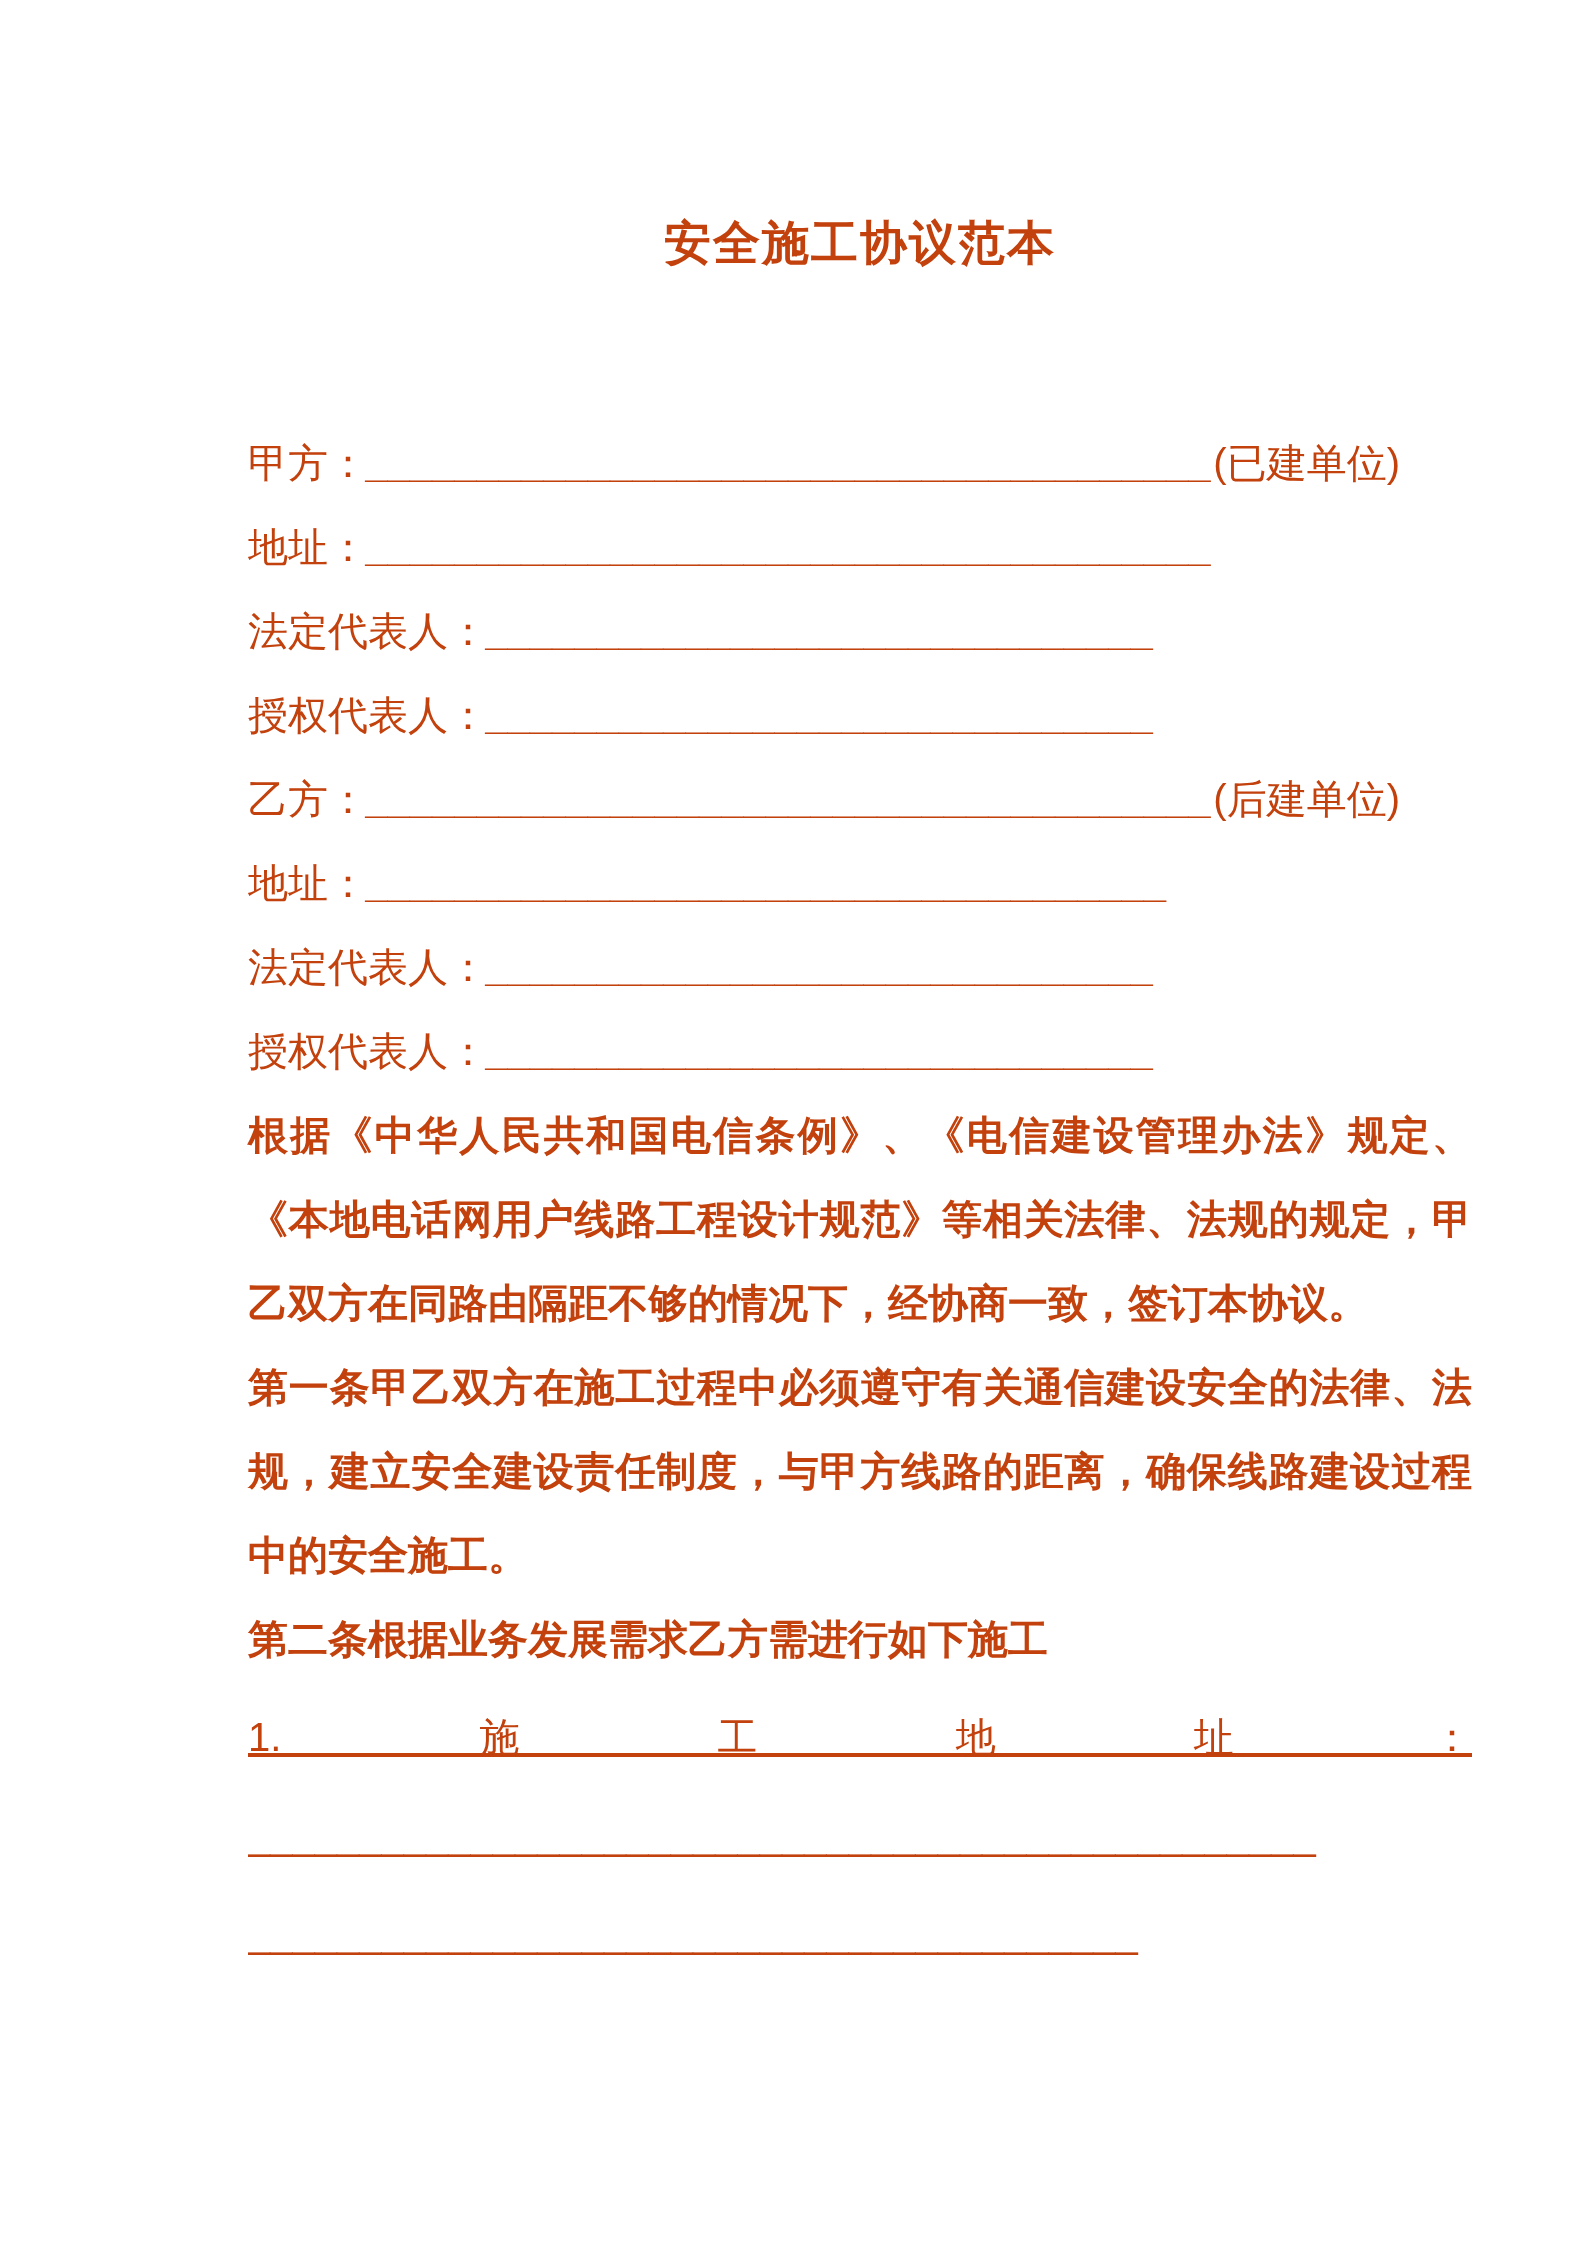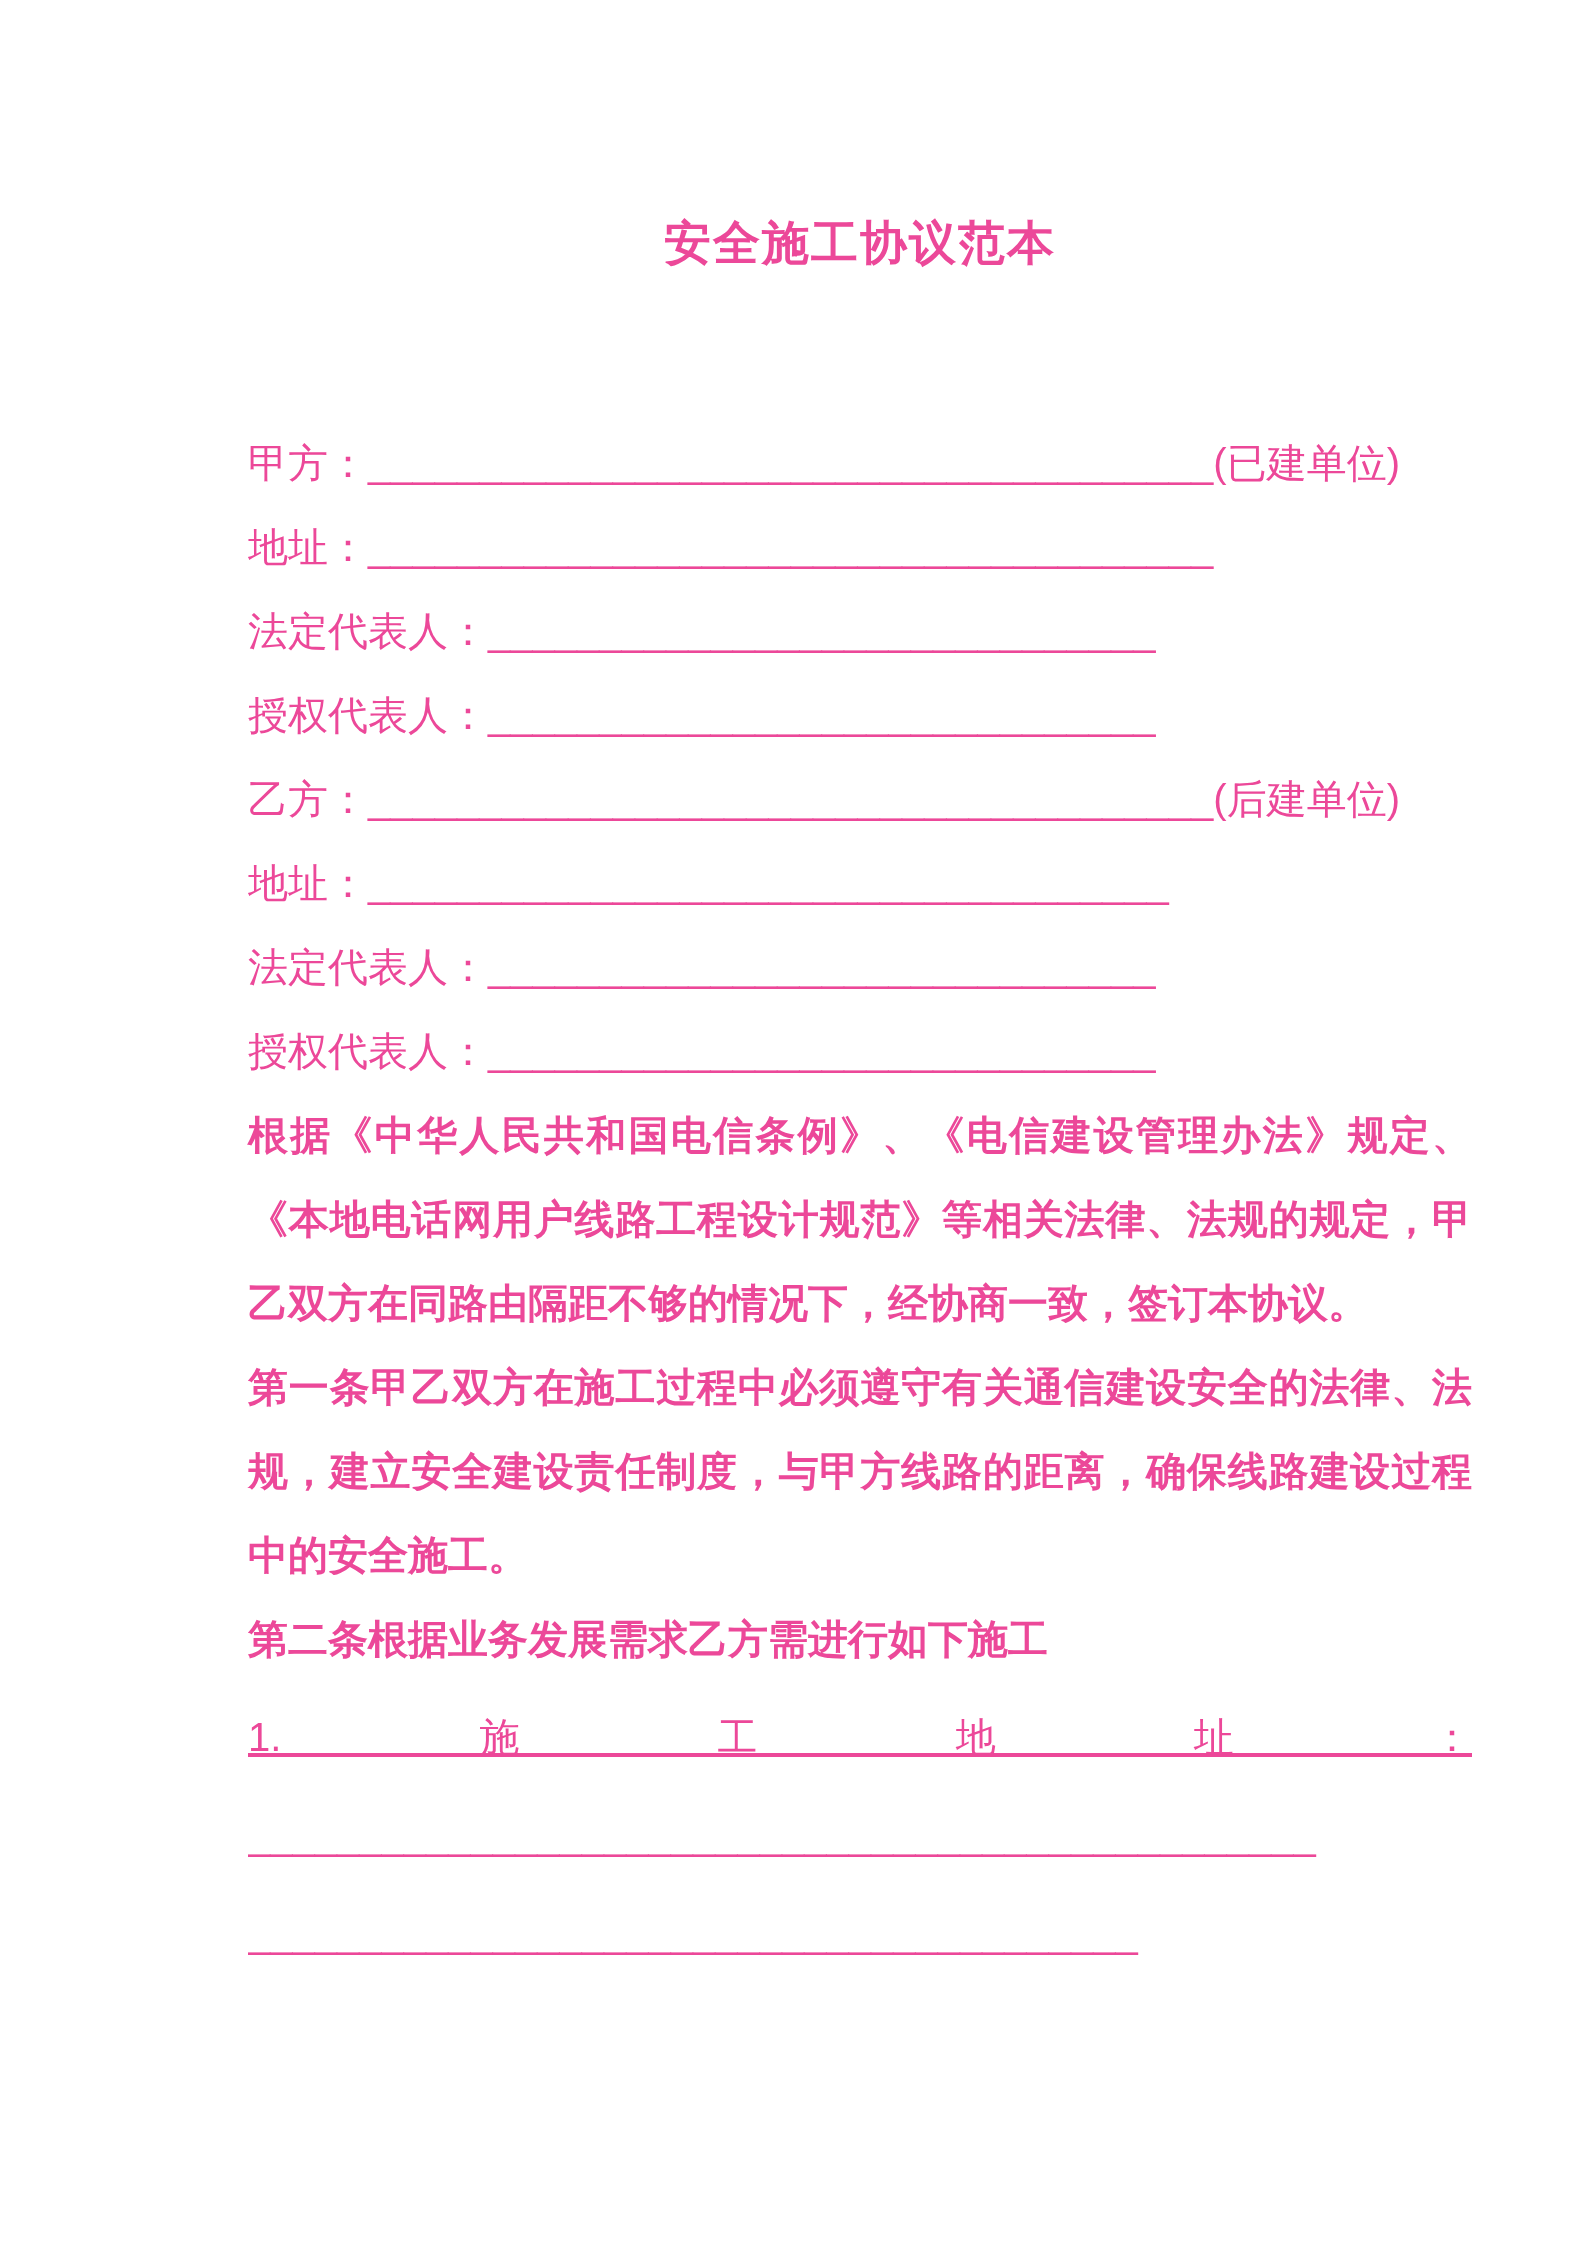--- a/index.html
+++ b/index.html
@@ -5,40 +5,40 @@
   * { margin: 0; padding: 0; box-sizing: border-box; }
   html, body { background: #ffffff; }
   .page {
     position: relative;
     width: 1586px;
     height: 2244px;
     margin: 0 auto;
     background: #ffffff;
     padding: 215px 114px 0 248px;
     font-family: "Liberation Sans", "DejaVu Sans", sans-serif;
-    color: #ec4899;
+    color: #c2410c;
     font-size: 40px;
     overflow: hidden;
   }
   .doc-title {
     font-size: 47px;
     font-weight: 700;
     text-align: center;
     line-height: 1.2;
     letter-spacing: 2px;
     margin-bottom: 150px;
   }
   .field-line {
     line-height: 2.1;
     white-space: nowrap;
     overflow: hidden;
     font-weight: 500;
   }
   .field-label { font-weight: 400; }
-  .blank-span { letter-spacing: 0; }
+  .blank-span { letter-spacing: 0; font-style: italic; }
   .para {
     line-height: 2.1;
     text-align: justify;
     font-weight: 700;
   }
   .spread-line {
     line-height: 2.1;
     text-align: justify;
     text-align-last: justify;
     font-weight: 500;

